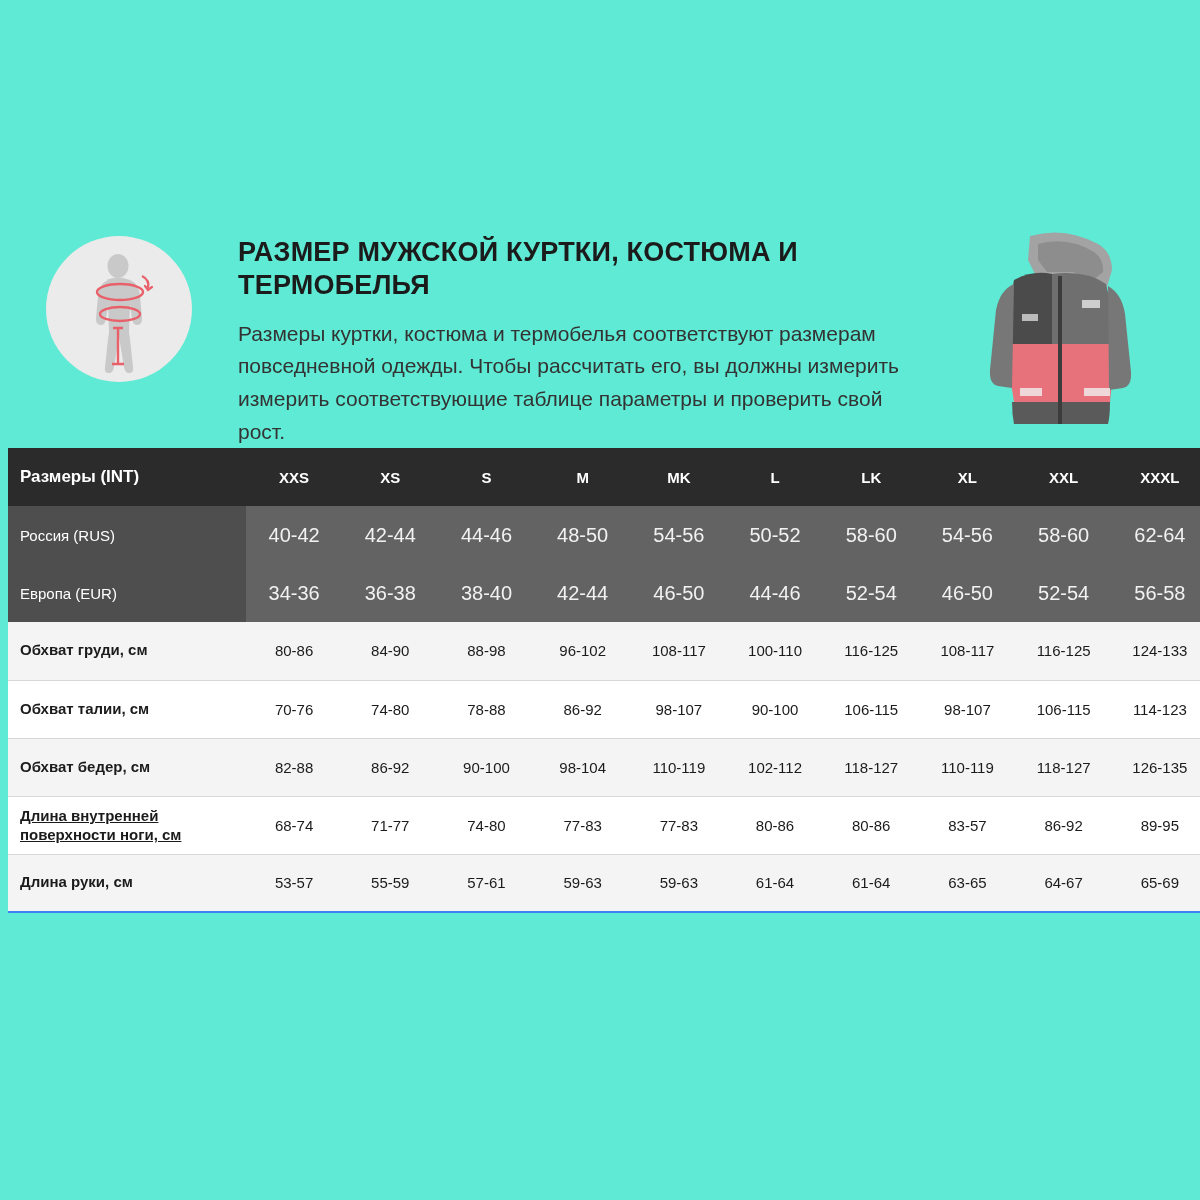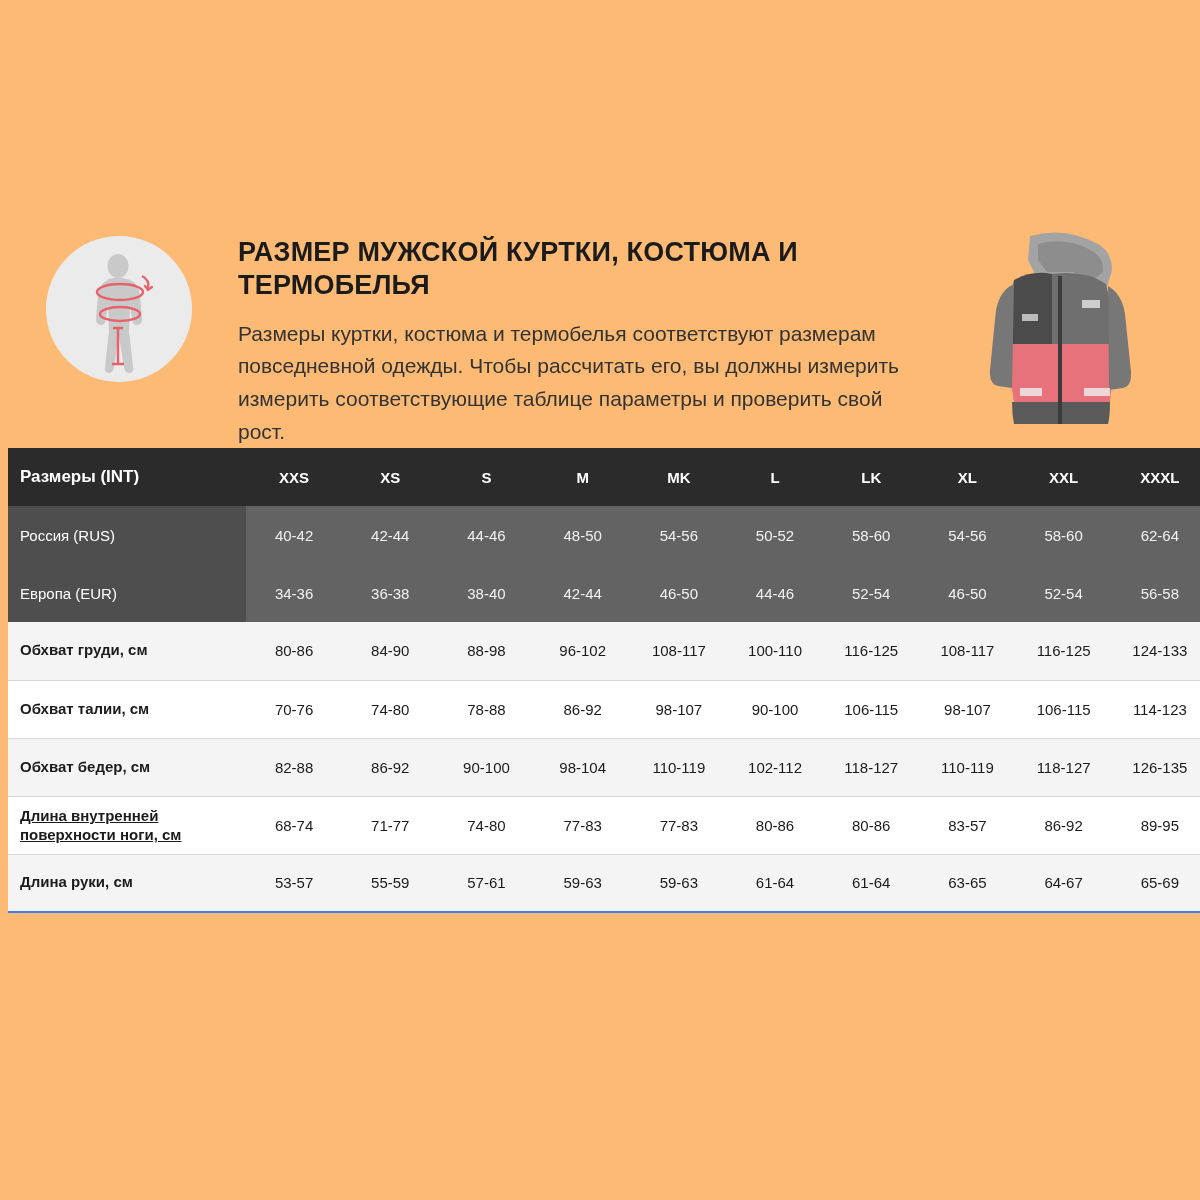--- a/index.html
+++ b/index.html
@@ -5,21 +5,21 @@
   * { box-sizing: border-box; }
   html, body {
     margin: 0; padding: 0;
     width: 1200px; height: 1200px;
     background: #ffffff;
     font-family: "Liberation Sans", sans-serif;
   }
   .page {
     position: relative;
     width: 1200px; height: 1200px;
-    background: #fdba74;
+    background: #5eead4;
     overflow: hidden;
   }
 
   
   .header {
     position: absolute;
     left: 0; top: 218px;
     width: 1200px; height: 243px;
     display: flex;
     align-items: flex-start;
@@ -91,21 +91,21 @@
   }
   thead th.label-head {
     text-align: left;
     padding-left: 12px;
     font-size: 17px;
   }
 
   tr.dark td {
     background: #636363;
     color: #f2f2f2;
-    font-size: 15px;
+    font-size: 20px;
   }
   tr.dark td.rowlabel {
     background: #4e4e4e;
     color: #ffffff;
     text-align: left;
     padding-left: 12px;
     font-size: 15px;
     font-weight: normal;
   }
 

